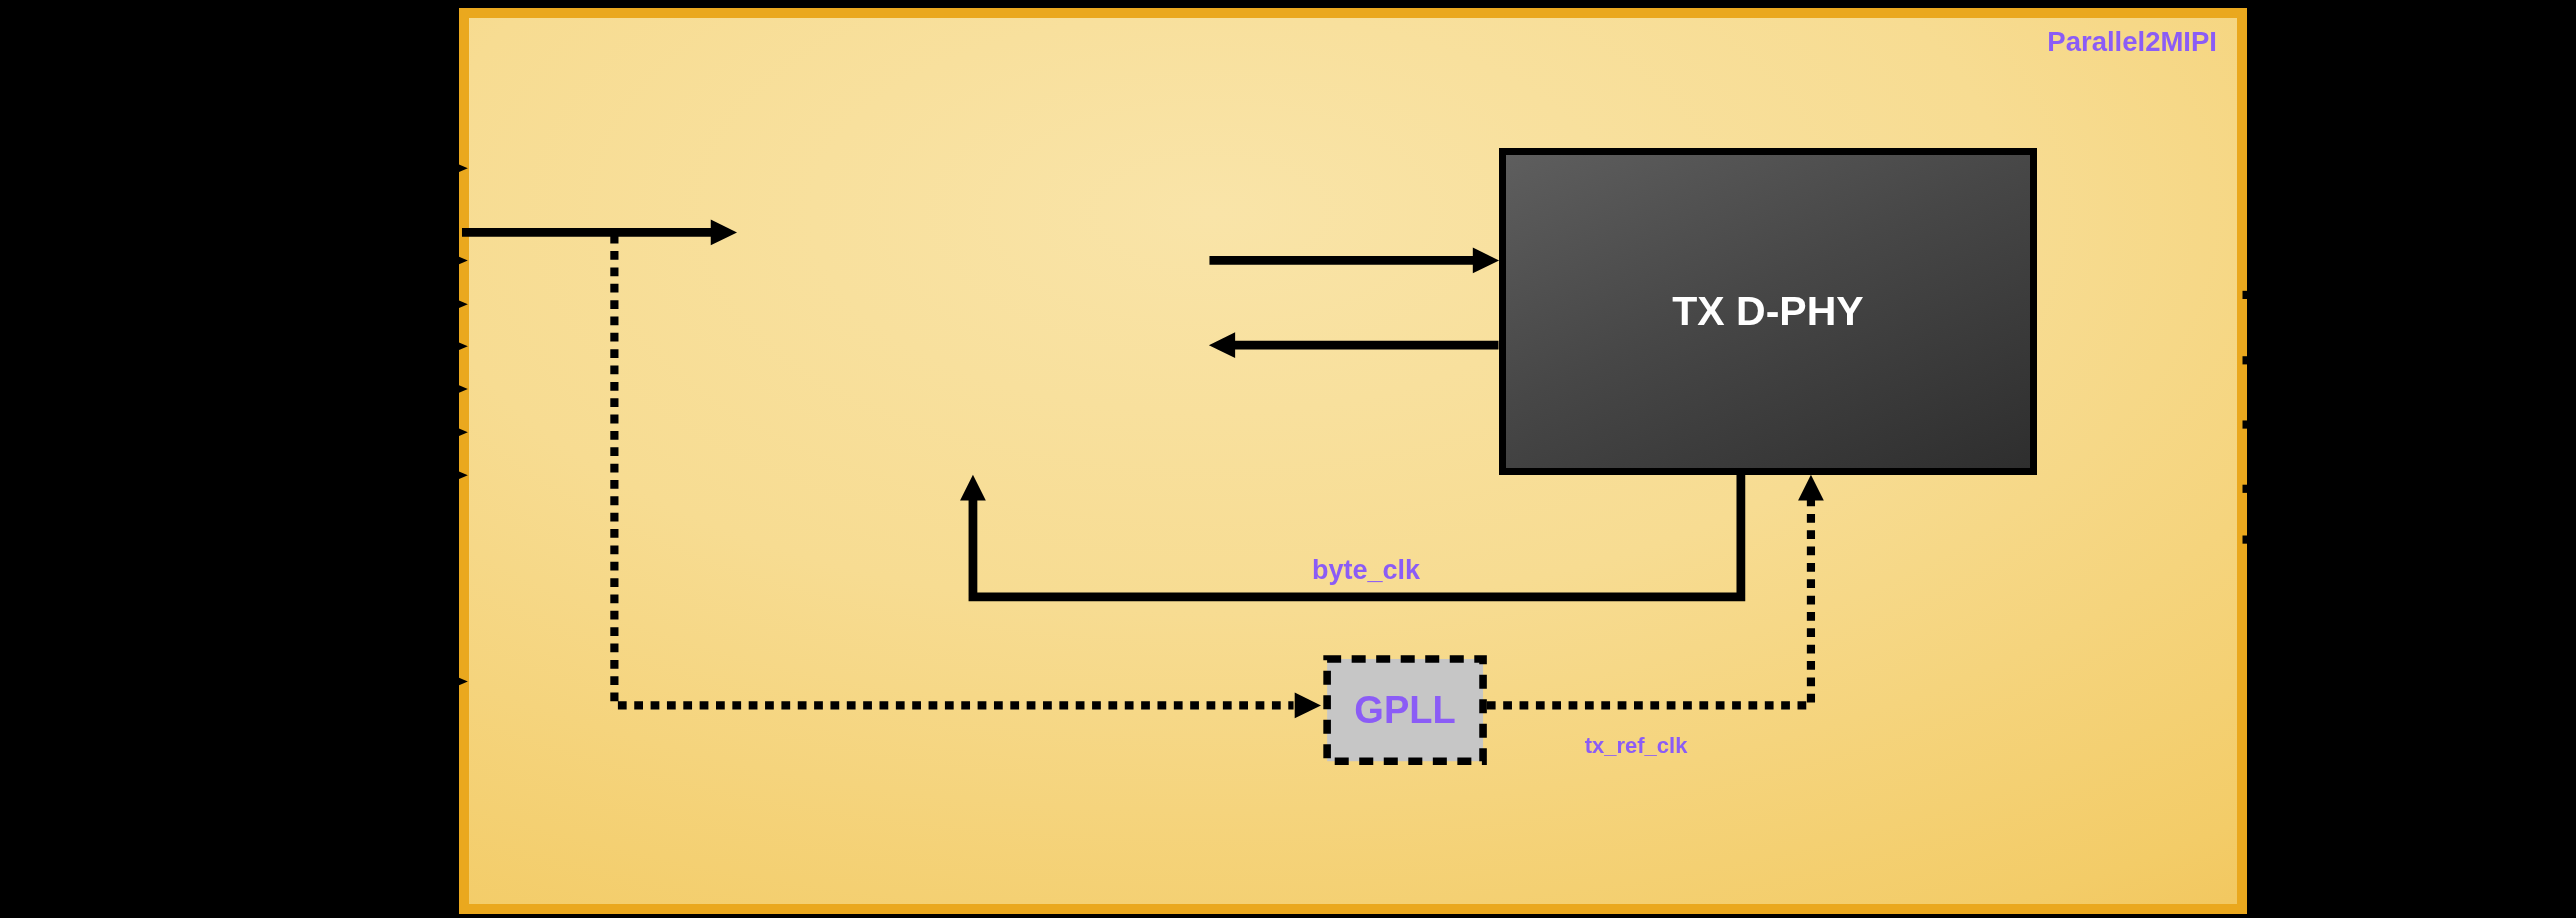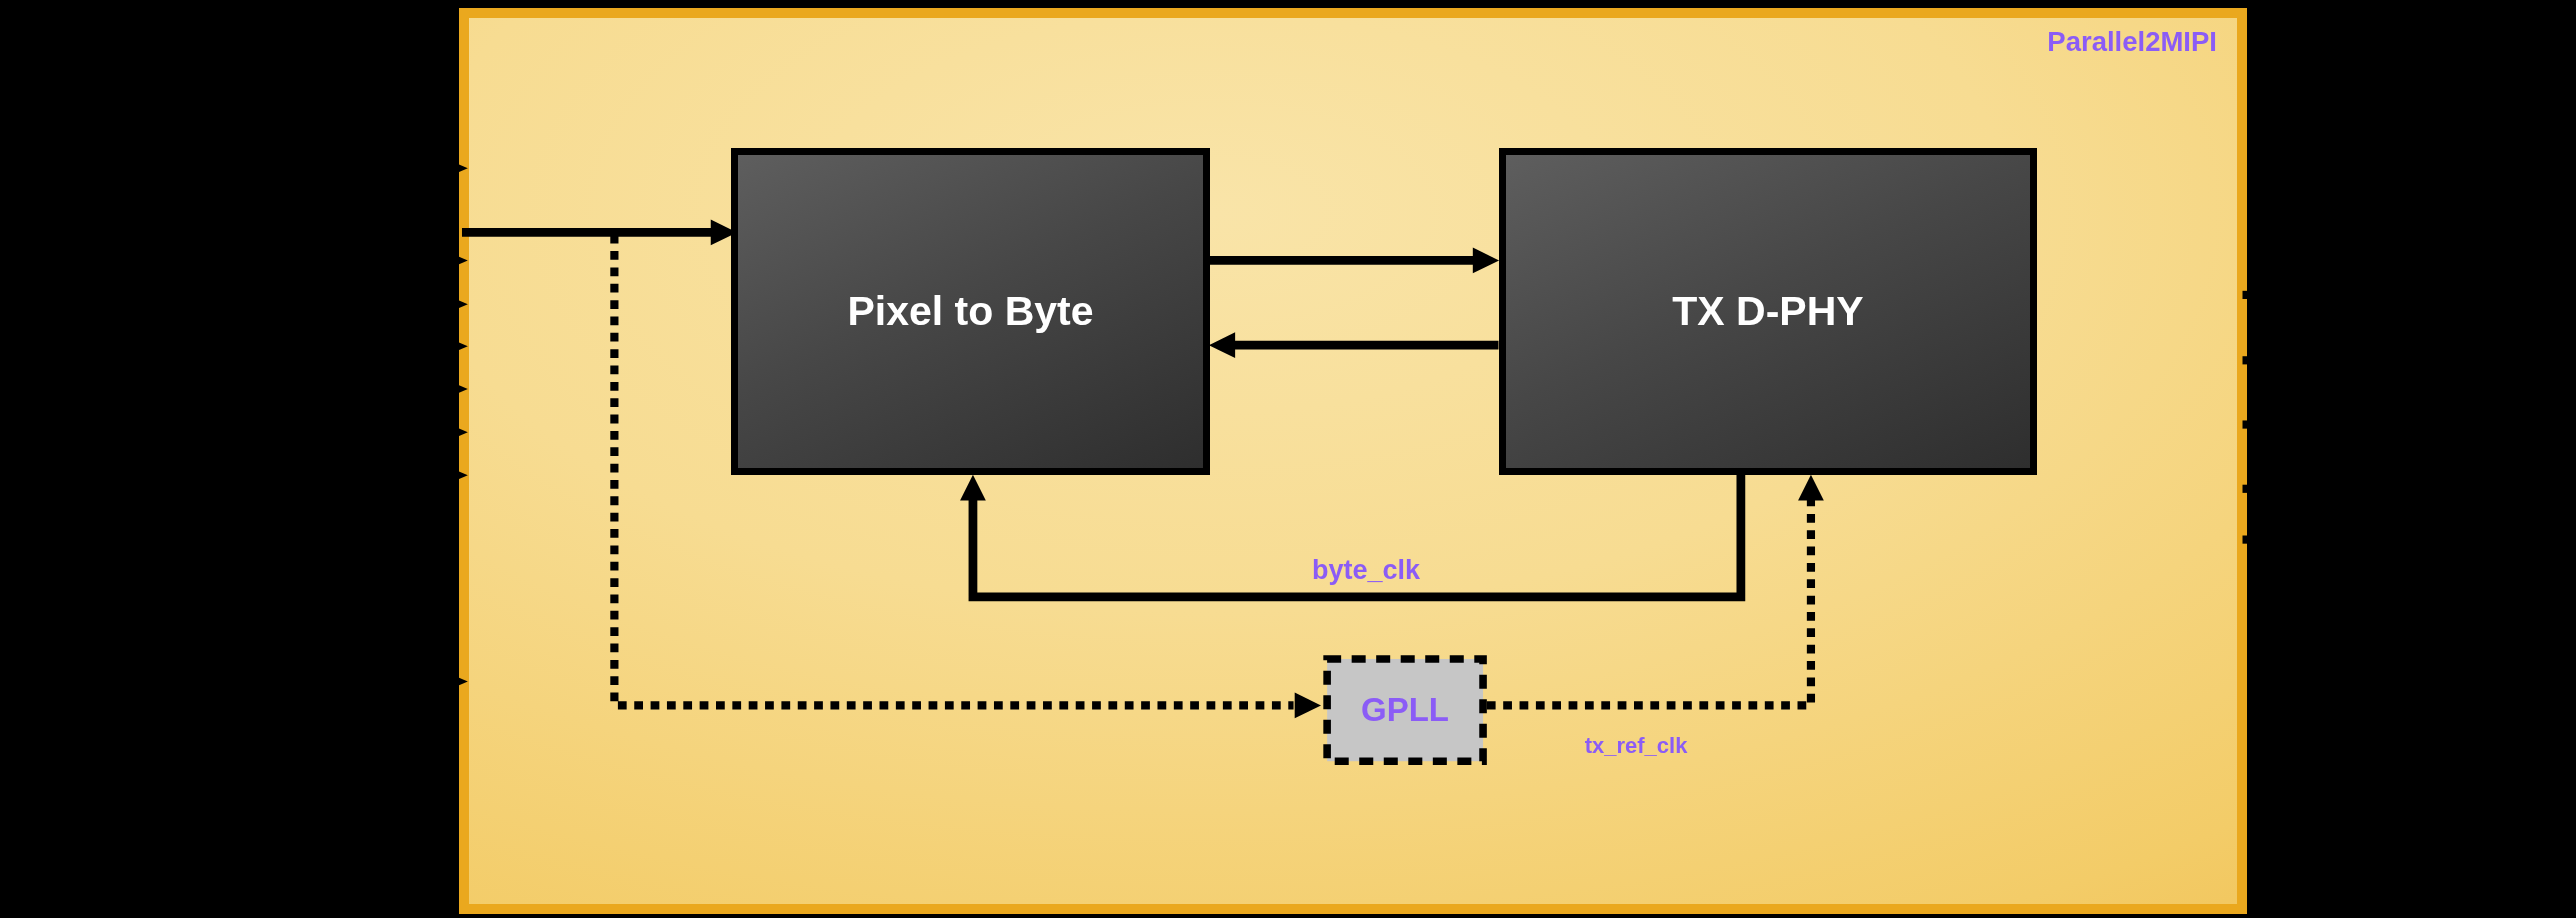--- a/index.html
+++ b/index.html
@@ -64,21 +64,21 @@
     z-index: 4;
   }
   #title-label {
     top: 26px;
     right: 359px;
     font-size: 27.5px;
   }
   #gpll-label {
     left: 1405px;
     top: 710px;
-    font-size: 33px;
+    font-size: 38px;
     transform: translate(-50%, -50%);
   }
   #byte-clk-label {
     left: 1366px;
     top: 570px;
     font-size: 27px;
     transform: translate(-50%, -50%);
   }
   #tx-ref-clk-label {
     left: 1636px;
@@ -87,23 +87,20 @@
     transform: translate(-50%, -50%);
   }
 </style>
 </head>
 <body>
 
 <div id="canvas">
 
   <div id="panel"></div>
 
-  <div id="block-pixel-to-byte" class="block">
-    <span class="block-label">Pixel to Byte</span>
-  </div>
 
   <div id="block-tx-dphy" class="block">
     <span class="block-label">TX D-PHY</span>
   </div>
 
   <svg id="wires" viewBox="0 0 4409 1572" xmlns="http://www.w3.org/2000/svg">
 
     <line x1="790" y1="398" x2="1218" y2="398" stroke="#000" stroke-width="15"></line>
     <polygon points="1261,398 1216,376 1216,420" fill="#000"></polygon>
 

